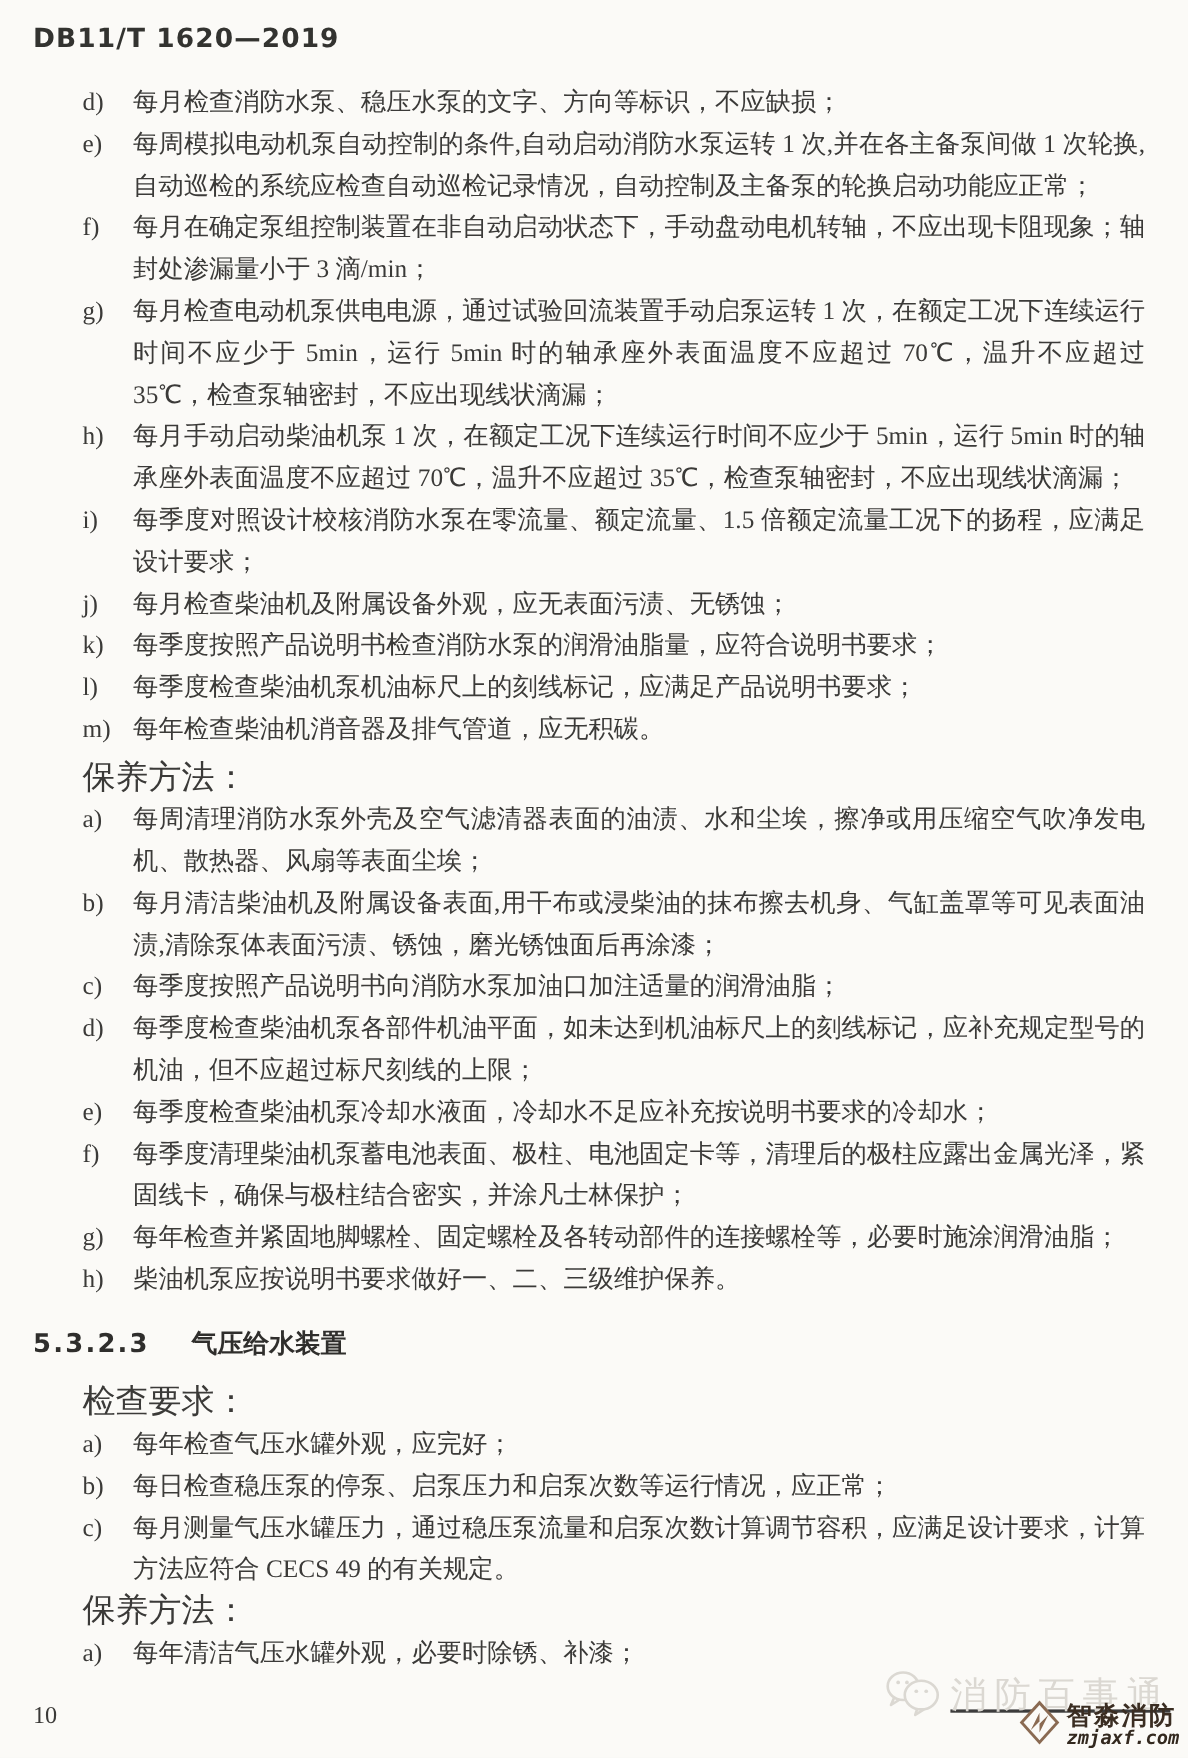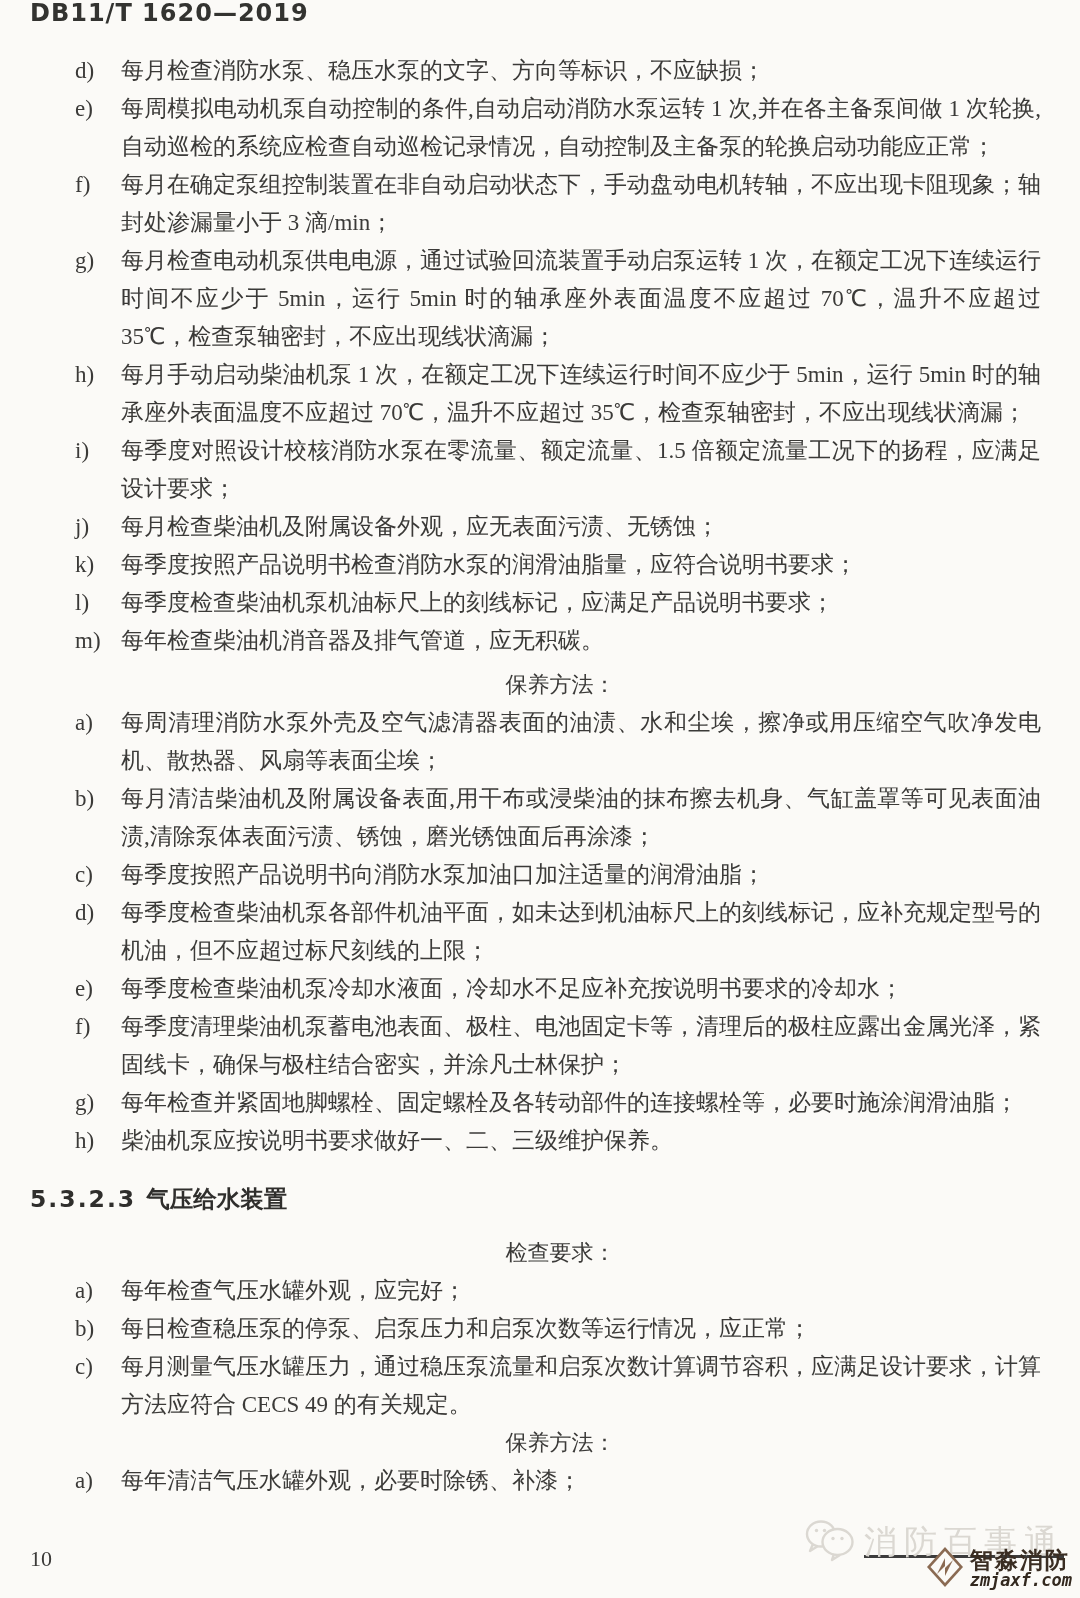--- a/index.html
+++ b/index.html
@@ -10,20 +10,21 @@
   }
   .page {
     position: relative;
     width: 1080px; height: 1598px;
     background: #fbfaf7;
     overflow: hidden;
     color: #3c3c3c;
     box-sizing: border-box;
   }
   .doc-header {
+    padding-top: 22px;
     margin-left: 30px;
     font-family: "DejaVu Sans", "Liberation Sans", sans-serif;
     font-size: 24px;
     font-weight: 600;
     letter-spacing: 1px;
     color: #333330;
     line-height: 26px;
   }
   .content {
     margin: 26px 34px 0 75px;
@@ -41,34 +42,33 @@
     flex: 0 0 46px;
     color: #3b3a38;
   }
   .item-text {
     flex: 1 1 auto;
     max-width: 920px;
     text-align: justify;
   }
   .sub-heading {
     margin-top: 6px;
-    font-size: 22px;
-    color: #3b3a38;
-    text-align: center;
+    font-size: 30px;
+    color: #3b3a38;
   }
   .sub-heading.tight { margin-top: 0; }
   .section-heading {
     margin: 20px 0 16px -45px;
     font-family: "DejaVu Sans", "Liberation Sans", sans-serif;
     font-weight: bold;
     font-size: 23.5px;
     color: #2f2e2c;
     line-height: 38px;
   }
-  .section-heading .section-number { margin-right: 10px; letter-spacing: 2px; }
+  .section-heading .section-number { margin-right: 38px; letter-spacing: 2px; }
   .page-number {
     position: absolute;
     left: 30px; bottom: 26px;
     font-size: 22px;
     color: #3b3a38;
   }
   .watermark-row {
     position: absolute;
     right: 16px; bottom: 32px;
     display: flex;

